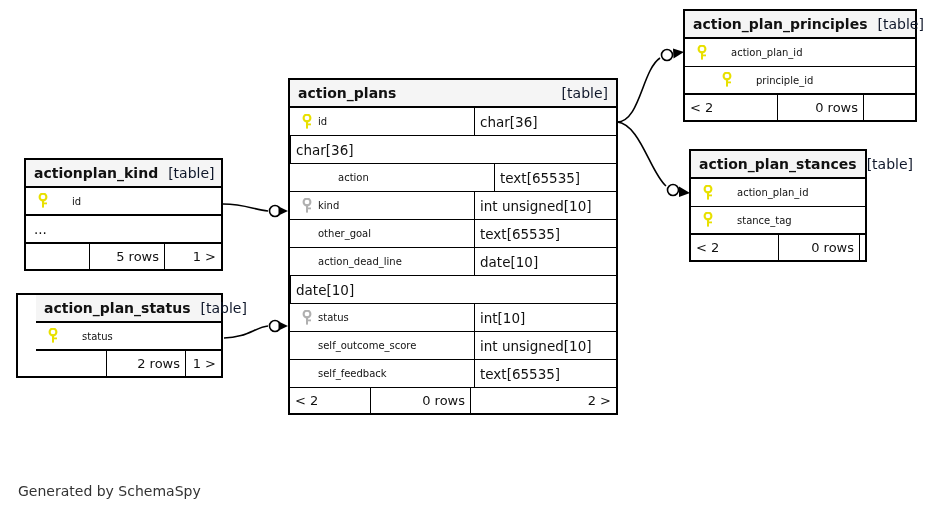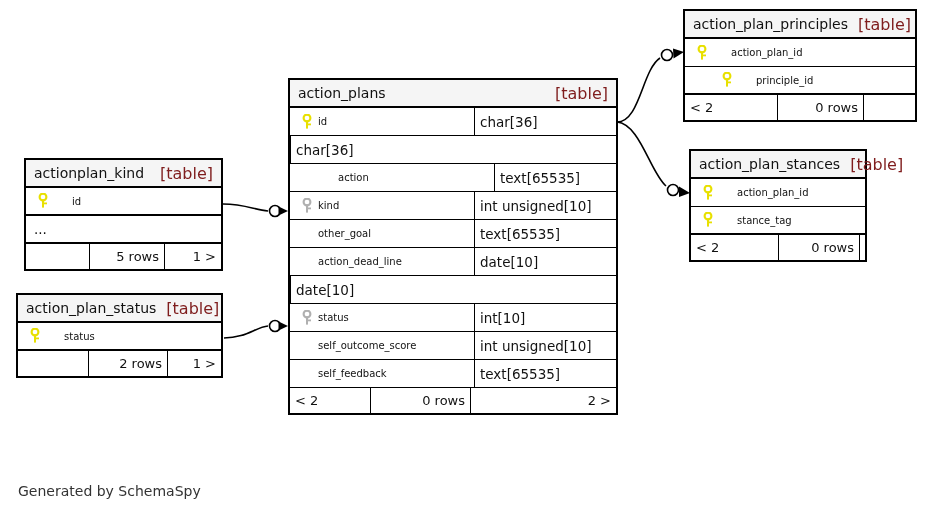--- a/index.html
+++ b/index.html
@@ -39,28 +39,28 @@
     box-sizing: border-box;
     background: #f5f5f5;
     border-bottom: 2px solid #000000;
     display: flex;
     align-items: center;
     justify-content: space-between;
     padding: 0 8px;
     height: 28px;
   }
   .tbl-name {
-    font-weight: normal;
+    font-weight: bold;
     font-size: 14px;
     color: #111111;
     white-space: nowrap;
   }
   .tbl-kind {
-    font-size: 16px;
-    color: #7f1d1d;
+    font-size: 14px;
+    color: #0f172a;
     white-space: nowrap;
     padding-left: 10px;
   }
   .tbl-rows {
     box-sizing: border-box;
   }
   .col-row {
     box-sizing: border-box;
     display: flex;
     align-items: center;
@@ -384,21 +384,21 @@
       </div>
       <div class="ellipsis-row">...</div>
     </div>
     <div class="tbl-footer">
       <div class="foot-cell foot-left" style="width:63px;"></div>
       <div class="foot-cell foot-mid" style="width:75px;">5 rows</div>
       <div class="foot-cell foot-right" style="flex:1 1 auto;">1 &gt;</div>
     </div>
   </div>
 
-  <div class="table-box" style="left:16px; top:293px; width:207px;">
+  <div class="table-box" style="left:16px; top:293px; width:207px;padding-left:18px;">
     <div class="tbl-header">
       <span class="tbl-name">action_plan_status</span>
       <span class="tbl-kind">[table]</span>
     </div>
     <div class="tbl-rows">
       <div class="col-row last-col">
         <div class="col-left" style="width:100%;">
           <span class="keyslot">
             <svg width="12" height="16" viewBox="0 0 12 16">
                 <circle cx="6" cy="4" r="3.4" fill="none" stroke="#e8e000" stroke-width="2.1"></circle>

